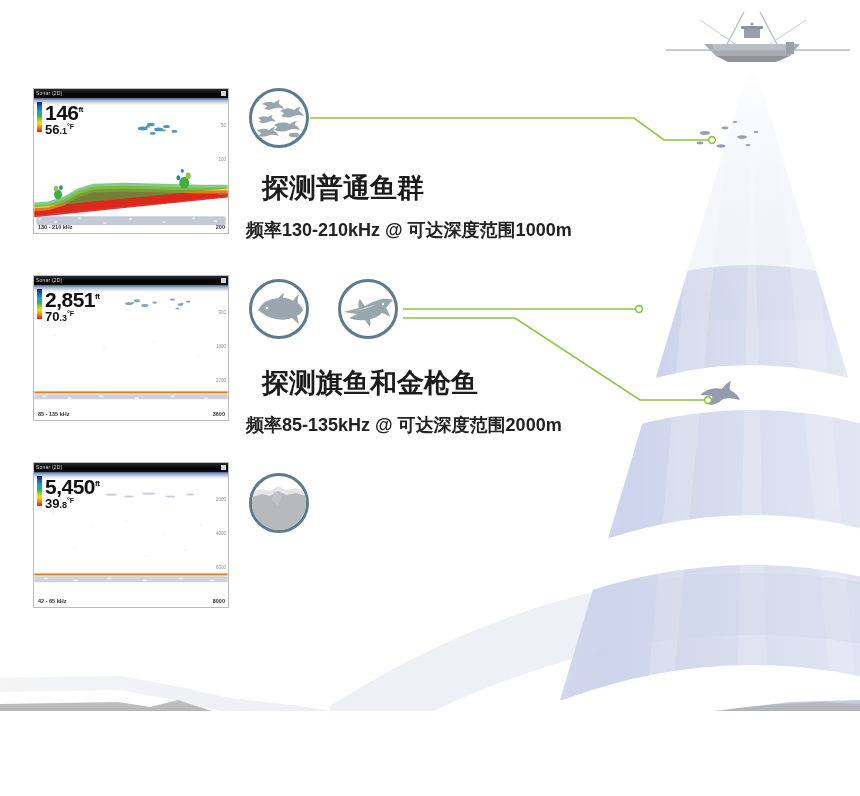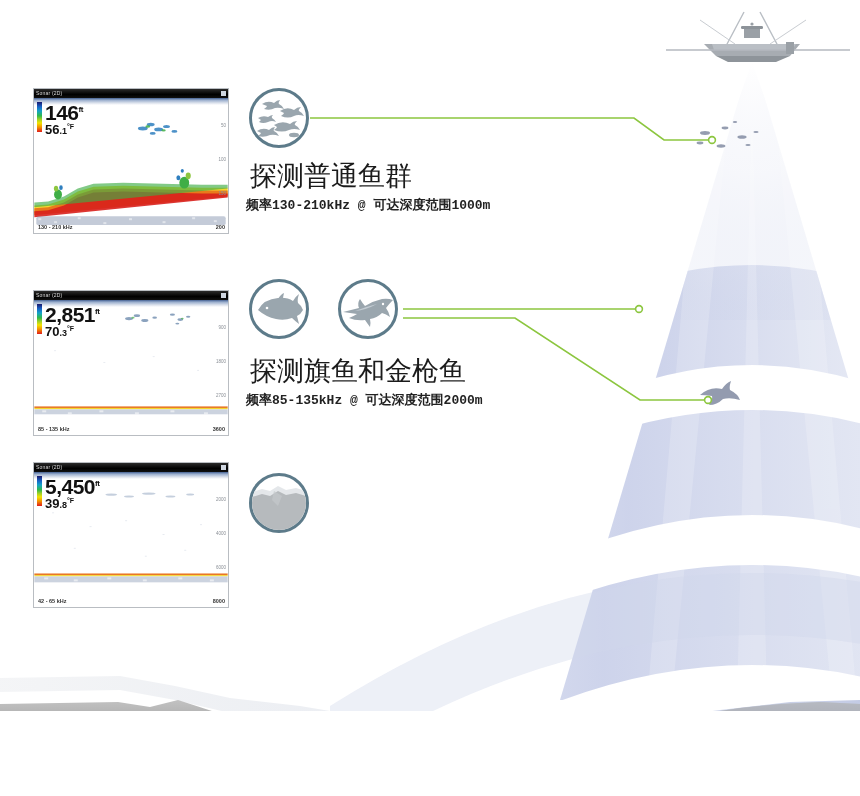--- a/index.html
+++ b/index.html
@@ -171,27 +171,27 @@
 
   
   .feature-text {
     position: absolute;
   }
   .feature-title {
     font-family: "Liberation Sans", "DejaVu Sans", sans-serif;
     font-size: 27px;
     line-height: 32px;
     color: #1b1b1b;
-    font-weight: normal;
-    white-space: nowrap;
-    margin: 4px;
+    font-weight: bold;
+    white-space: nowrap;
+    margin: 16px;
   }
   .feature-sub {
-    font-family: Liberation Mono, monospace;
-    font-size: 13px;
+    font-family: Liberation Sans, sans-serif;
+    font-size: 18px;
     line-height: 20px;
     color: #222222;
     font-weight: bold;
     white-space: nowrap;
     margin: 4px 8px 0 0;
   }
 
   
   .connectors {
     position: absolute;
@@ -398,21 +398,21 @@
         <ellipse cx="42" cy="44" rx="5" ry="2.2"></ellipse>
       </g>
     </svg>
   </div>
 
   <div class="feature-text" style="left:246px; top:156px;">
     <p class="feature-title">探测普通鱼群</p>
     <p class="feature-sub">频率130-210kHz @ 可达深度范围1000m</p>
   </div>
 
-  <div class="sonar-panel" style="left:33px; top:275px;margin-top:15px;">
+  <div class="sonar-panel" style="left:33px; top:275px;">
     <div class="sonar-titlebar">
       <span class="tb-label">Sonar (2D)</span>
       <span class="tb-btn"></span>
     </div>
     <div class="sonar-surface"></div>
 
     <svg class="sonar-graphics" viewBox="0 0 196 146" xmlns="http://www.w3.org/2000/svg">
 
       <rect x="0" y="117" width="196" height="1.6" fill="#e8701a" opacity="0.95"></rect>
       <rect x="0" y="118.6" width="196" height="1.2" fill="#f3d21a" opacity="0.9"></rect>

